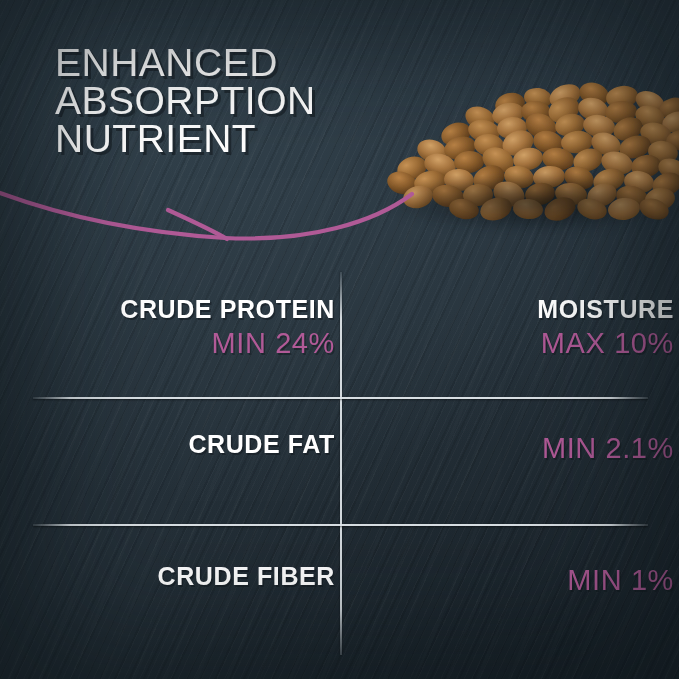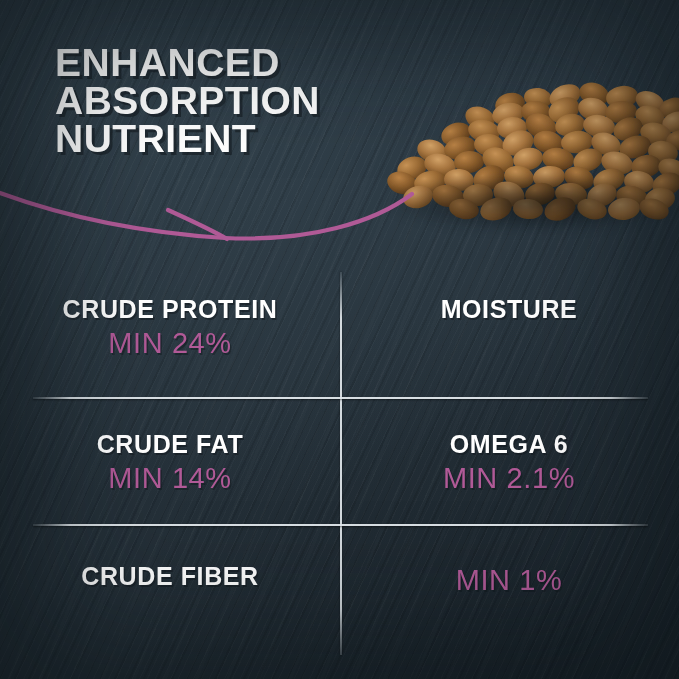--- a/index.html
+++ b/index.html
@@ -32,21 +32,21 @@
   }
   .vignette{
     position:absolute;inset:0;pointer-events:none;
     box-shadow:inset 0 0 120px 34px rgba(10,16,20,.55);
   }
 
   
   .headline{
     position:absolute;left:55px;top:44px;width:420px;
     color:#ffffff;
-    font-weight:bold;
+    font-weight:normal;
     font-size:39px;
     line-height:38px;
     letter-spacing:.5px;
     text-transform:uppercase;
     text-shadow:3px 3px 0 rgba(16,22,27,.55);
     font-stretch:condensed;
   }
   .headline div{white-space:nowrap;}
 
   
@@ -68,21 +68,21 @@
     box-shadow:0 0 2px rgba(0,0,0,.5);
   }
   .hline{
     position:absolute;left:33px;width:615px;height:2px;
     background:linear-gradient(90deg,rgba(226,232,236,.12),rgba(226,232,236,.95) 6%,rgba(226,232,236,.95) 94%,rgba(226,232,236,.15));
     box-shadow:0 1px 2px rgba(0,0,0,.45);
   }
   .hline.h1{top:135px;}
   .hline.h2{top:262px;}
 
-  .cell{position:absolute;width:330px;text-align:center;}
+  .cell{position:absolute;width:330px;text-align:right;}
   .cell.c-left{left:5px;}
   .cell.c-right{left:344px;}
   .cell.r1{top:32px;}
   .cell.r2{top:167px;}
   .cell.r3{top:299px;}
 
   .cell .label{
     color:#ffffff;font-weight:bold;font-size:25px;letter-spacing:.6px;
     text-transform:uppercase;line-height:30px;
     text-shadow:1.5px 1.5px 0 rgba(16,22,27,.5);
@@ -226,29 +226,28 @@
     <div class="hline h1"></div>
     <div class="hline h2"></div>
 
     <div class="cell c-left r1">
       <div class="label">CRUDE PROTEIN</div>
       <div class="value">MIN 24%</div>
     </div>
 
     <div class="cell c-right r1">
       <div class="label">MOISTURE</div>
+      <div class="value">MAX 10%</div>
     </div>
 
     <div class="cell c-left r2">
       <div class="label">CRUDE FAT</div>
-      <div class="value">MIN 14%</div>
     </div>
 
     <div class="cell c-right r2">
-      <div class="label">OMEGA 6</div>
       <div class="value">MIN 2.1%</div>
     </div>
 
     <div class="cell c-left r3">
       <div class="label">CRUDE FIBER</div>
     </div>
 
     <div class="cell c-right r3">
       <div class="value">MIN 1%</div>
     </div>

